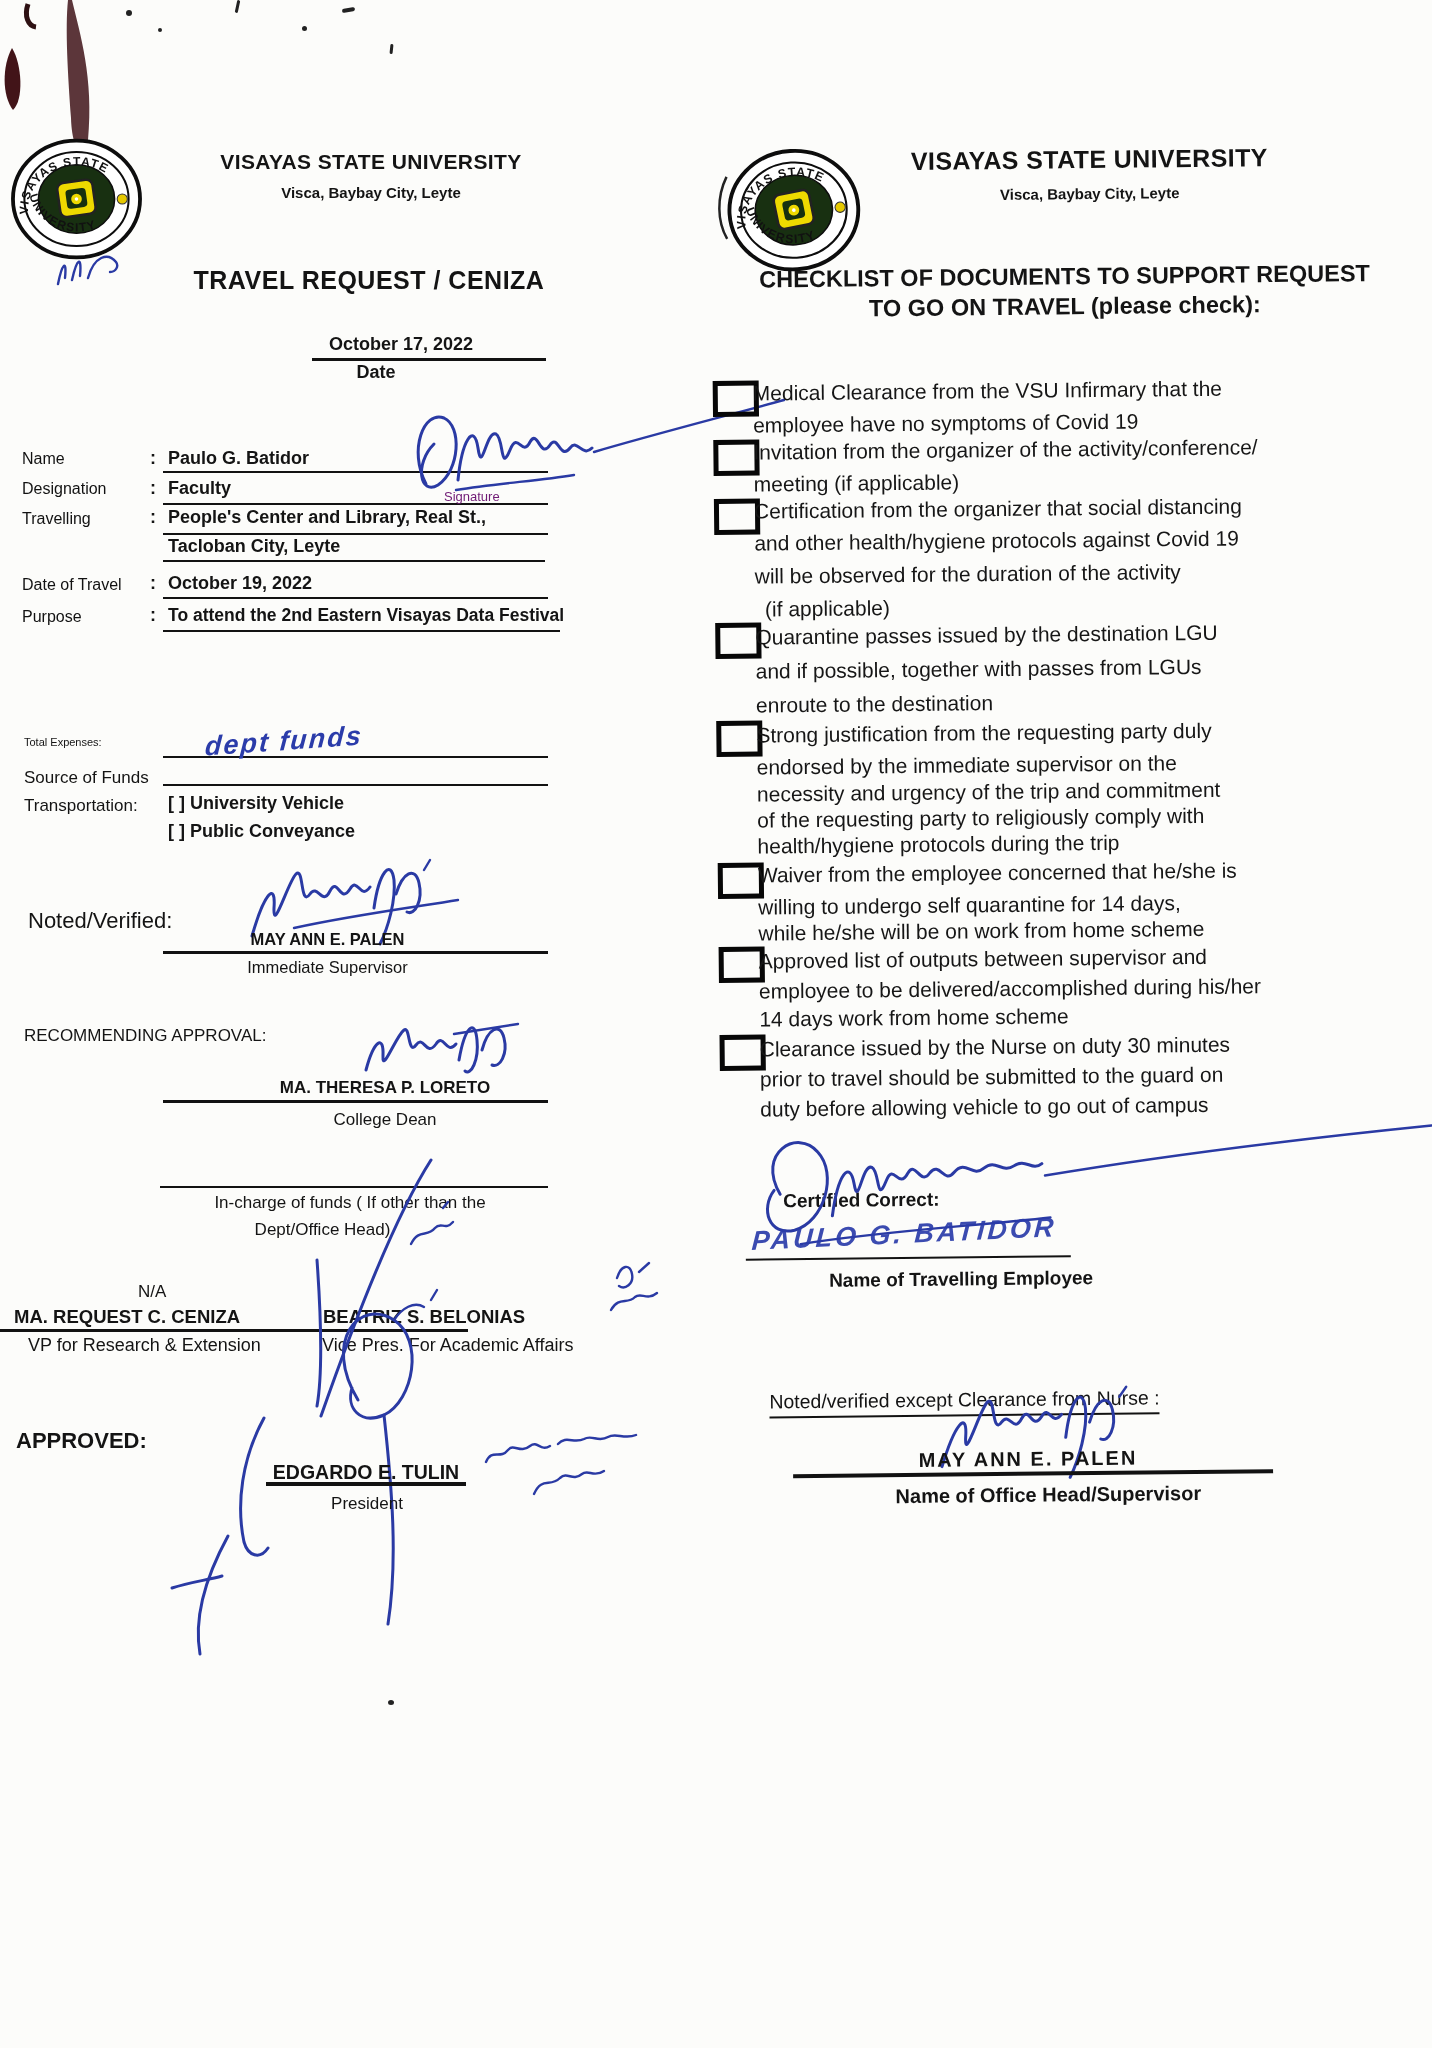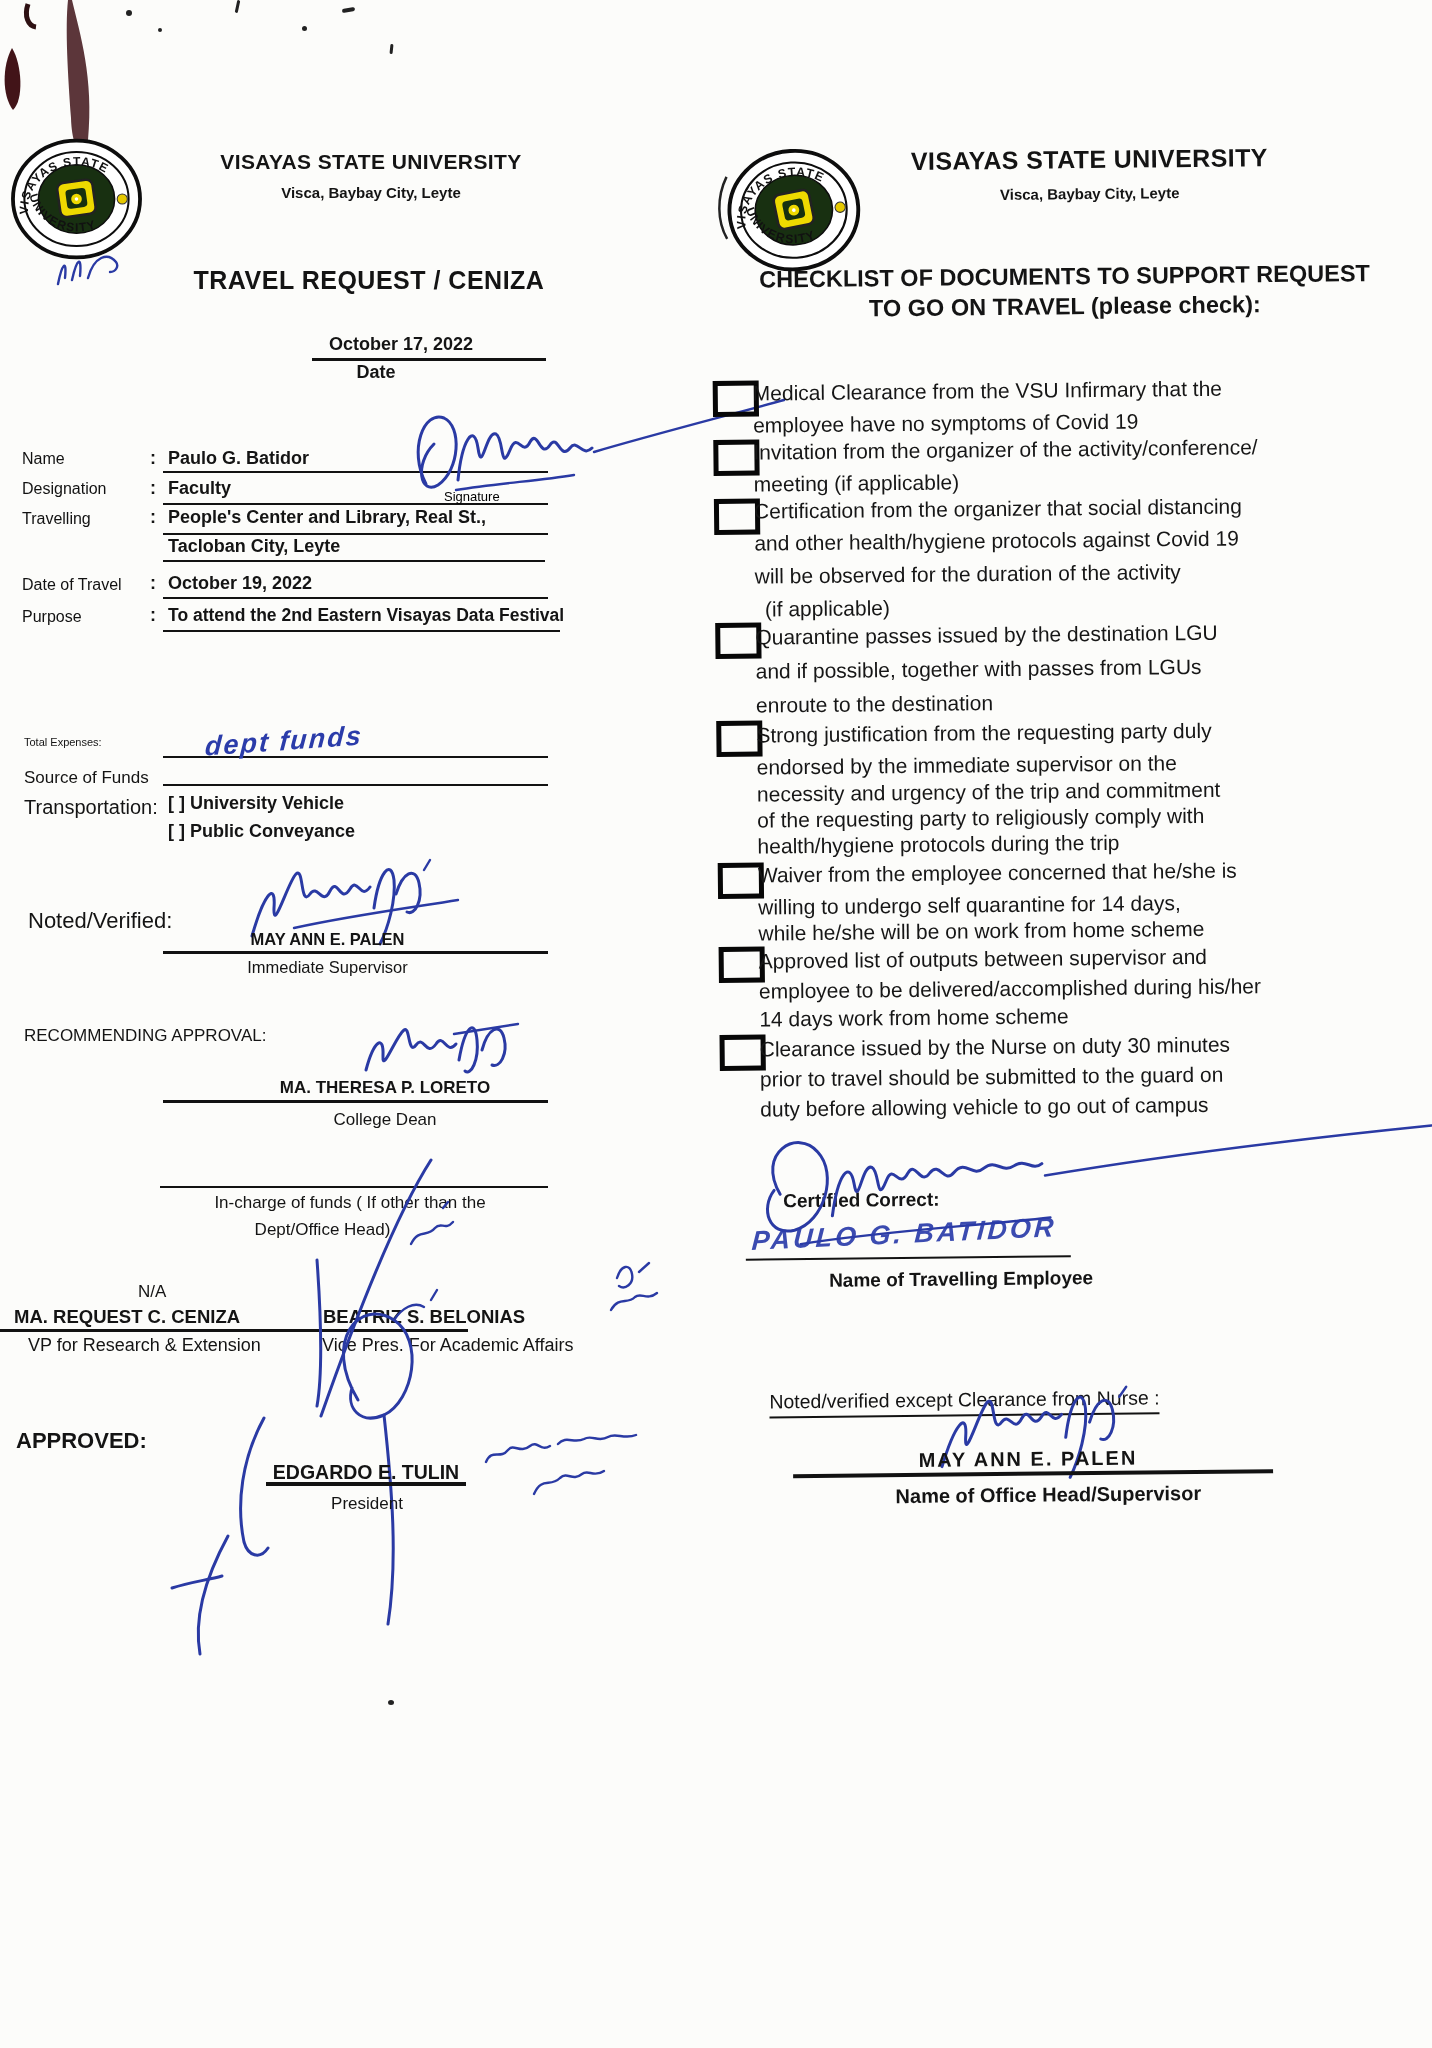--- a/index.html
+++ b/index.html
@@ -113,28 +113,28 @@
     <div class="colon" style="top:605px">:</div>
     <div class="val" style="top:605px;font-size:17.5px">To attend the 2nd Eastern Visayas Data Festival</div>
     <div class="line" style="left:163px;top:630px;width:397px"></div>
 
     <svg class="abs" style="left:398px;top:388px" width="390" height="118" viewBox="0 0 390 118">
       <path class="ink" d="M28,96 C10,62 26,22 46,30 C64,38 62,82 40,97 C22,108 16,76 36,56"></path>
       <path class="ink" d="M60,92 C64,52 76,34 80,60 C84,88 88,42 98,46 C106,50 102,86 112,62 C120,42 124,70 132,54 C140,40 142,72 152,57 C160,45 162,73 172,60 C180,50 184,70 194,60"></path>
       <path class="ink-thin" d="M196,64 C250,48 320,30 386,12"></path>
       <path class="ink-thin" d="M58,102 C100,95 140,93 176,87"></path>
     </svg>
-    <div class="abs" style="left:444px;top:489px;font-size:13px;color:#000000">Signature</div>
+    <div class="abs" style="left:444px;top:489px;font-size:13px;color:#701a75">Signature</div>
 
     <div class="abs" style="left:24px;top:736px;font-size:11px">Total Expenses:</div>
     <div class="line" style="left:163px;top:756px;width:385px"></div>
     <div class="abs" style="left:24px;top:768px;font-size:17px">Source of Funds</div>
     <div class="abs ink-text" style="left:205px;top:726px;font-size:27px;transform:rotate(-4deg) skewX(-8deg);letter-spacing:2px">dept funds</div>
     <div class="line" style="left:163px;top:784px;width:385px"></div>
-    <div class="abs" style="left:24px;top:796px;font-size:20px">Transportation:</div>
+    <div class="abs" style="left:24px;top:796px;font-size:17px">Transportation:</div>
     <div class="abs b" style="left:168px;top:793px;font-size:18px">[ ] University Vehicle</div>
     <div class="abs b" style="left:168px;top:821px;font-size:18px">[ ] Public Conveyance</div>
 
     <div class="abs" style="left:28px;top:908px;font-size:22px">Noted/Verified:</div>
     <svg class="abs" style="left:238px;top:850px" width="225" height="100" viewBox="0 0 225 100">
       <path class="ink" d="M14,86 C26,44 38,30 36,58 C35,84 50,32 58,24 C66,16 62,58 72,44 C80,33 84,57 92,41 C100,26 102,55 112,39 C120,26 122,51 132,37"></path>
       <path class="ink" d="M136,58 C141,22 153,8 156,30 C158,50 150,78 142,94"></path>
       <path class="ink" d="M158,44 C165,22 177,16 181,33 C185,50 177,66 169,62"></path>
       <path class="ink-thin" d="M186,20 L192,10"></path>
       <path class="ink-thin" d="M56,78 C110,66 170,58 220,50"></path>

